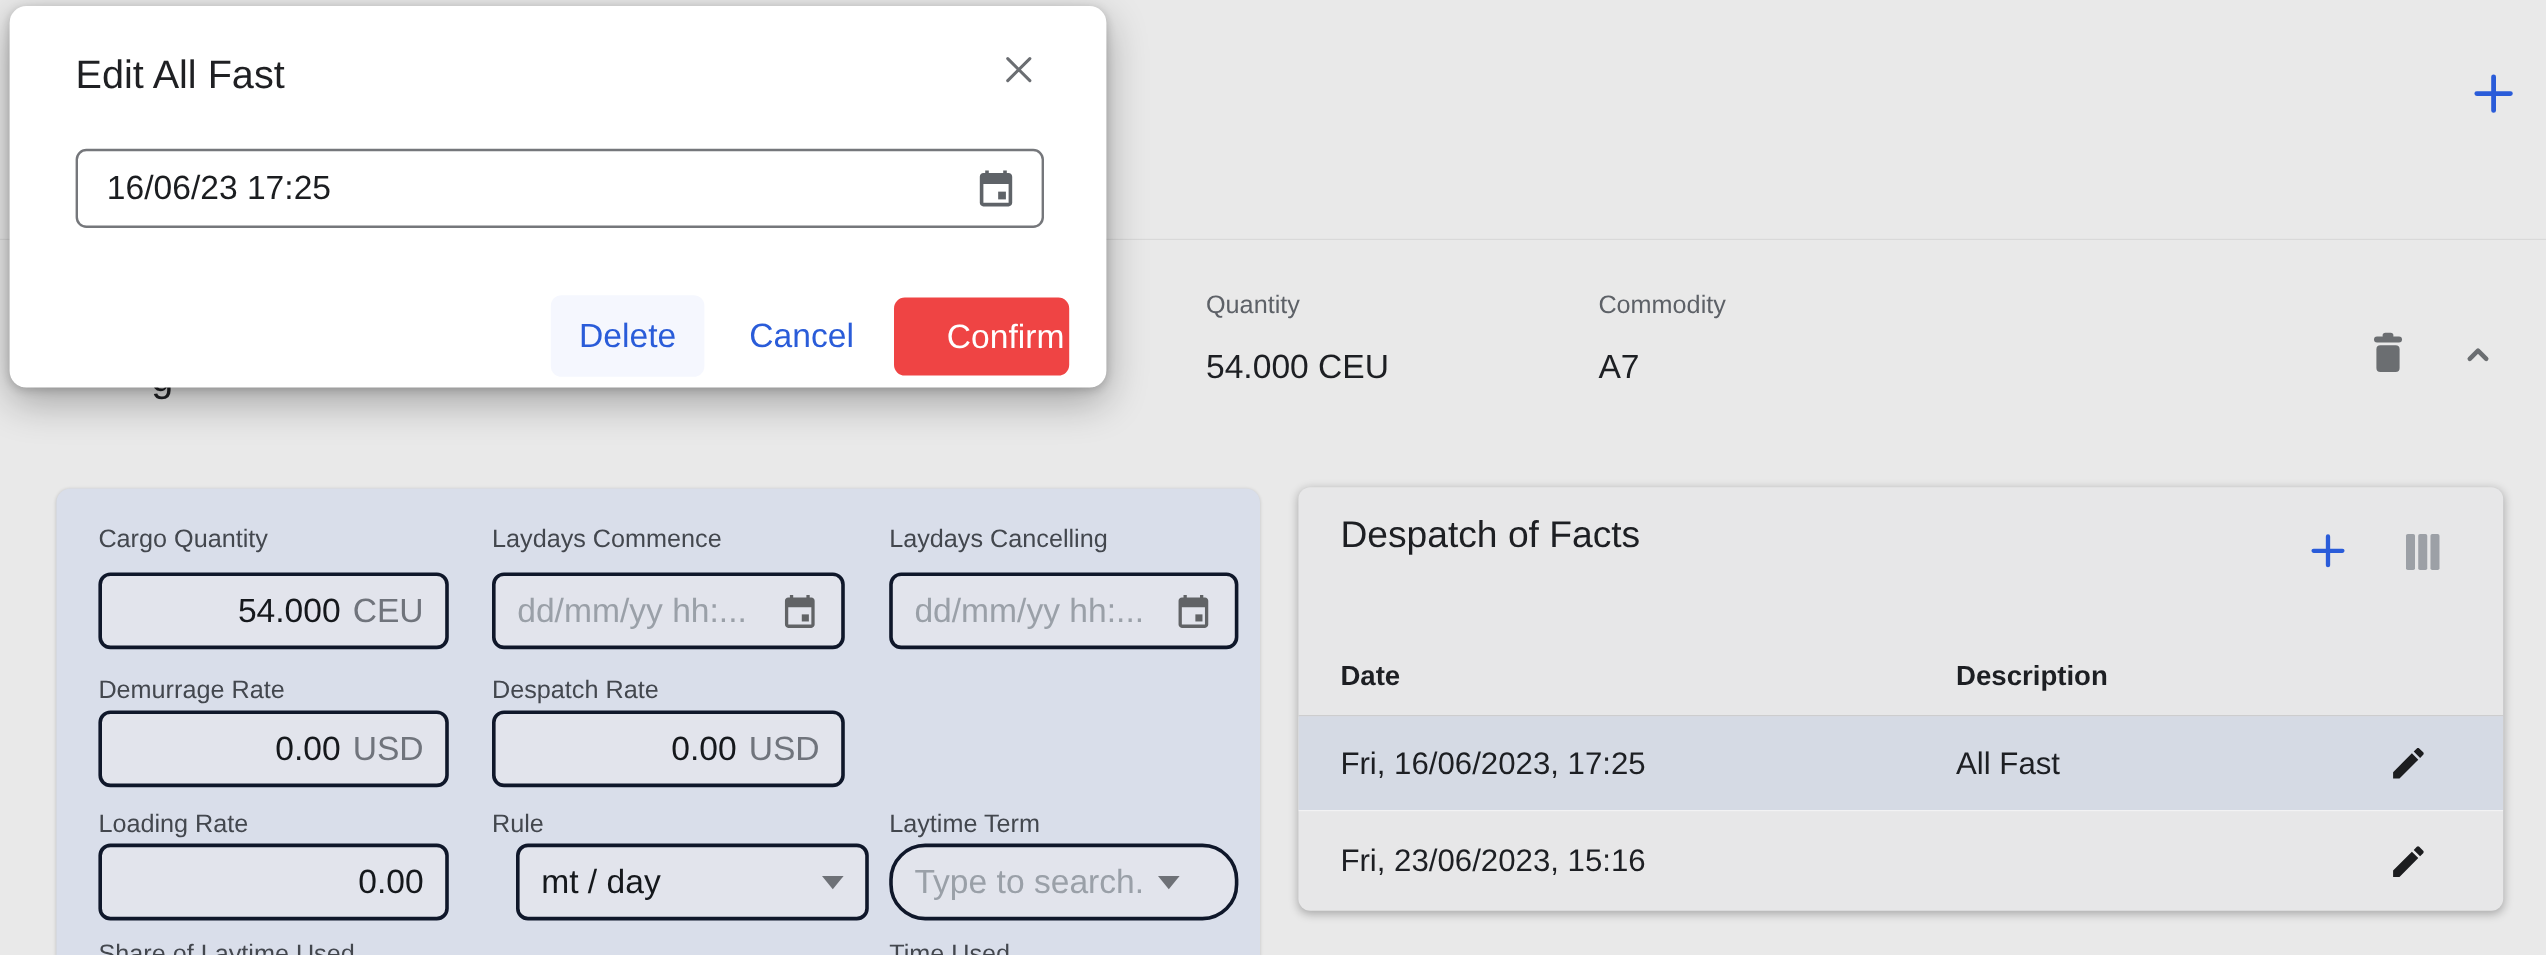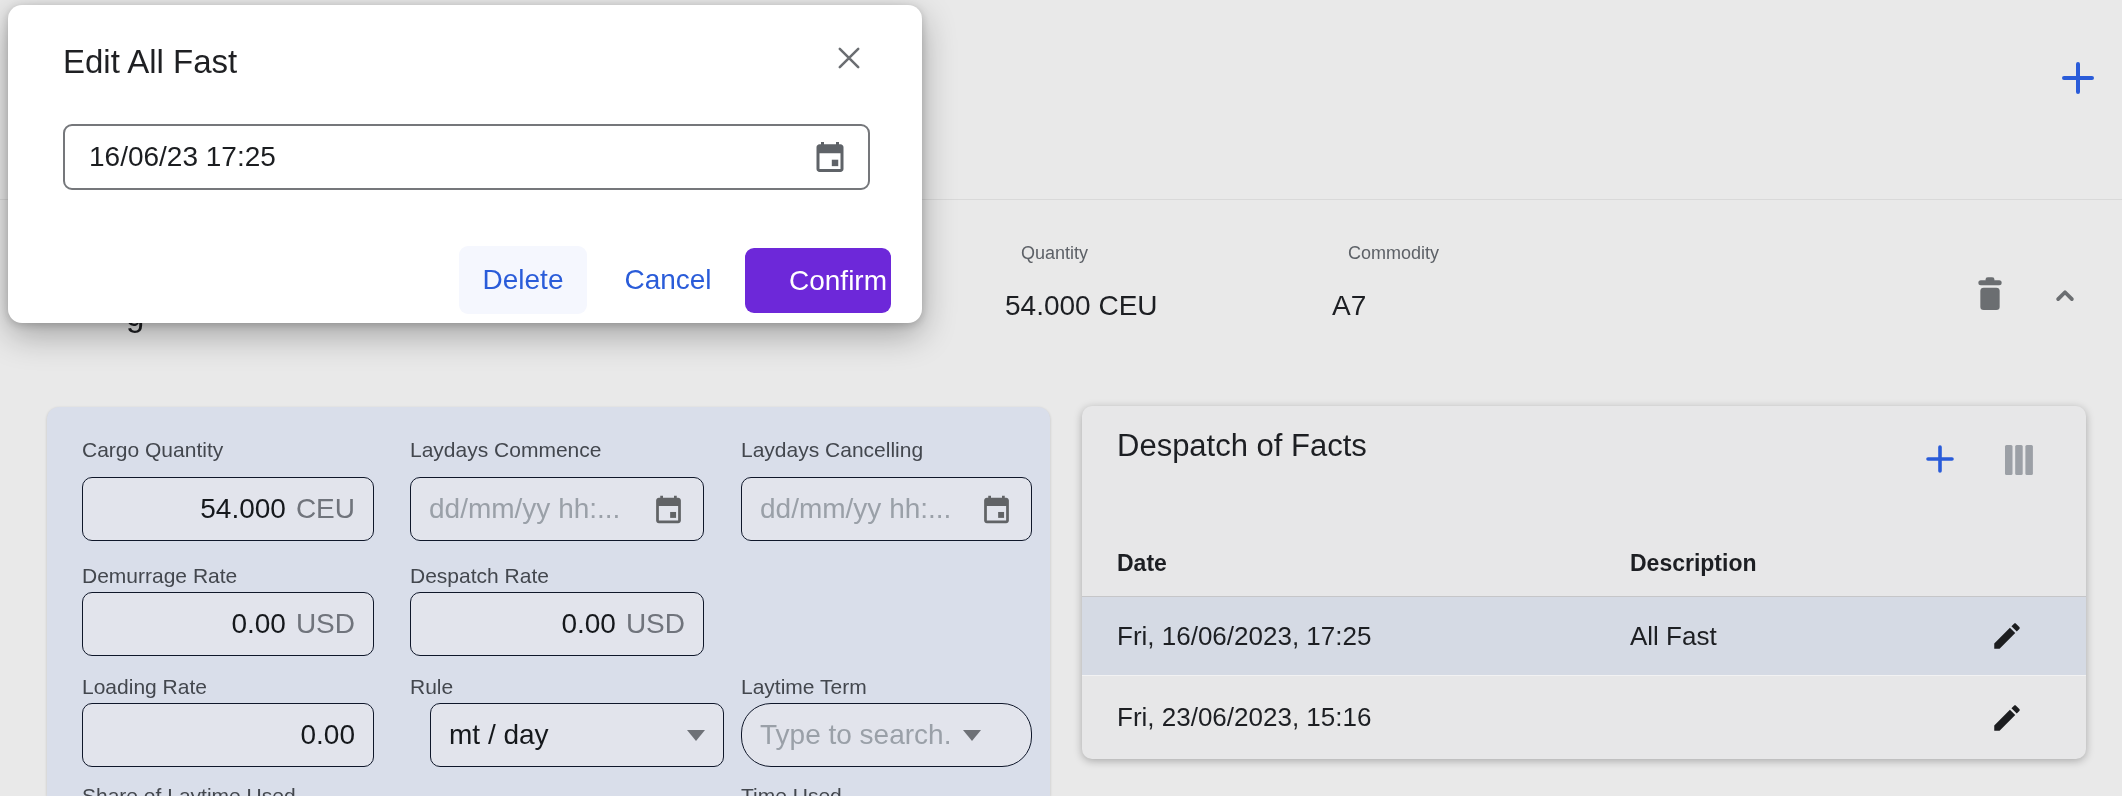--- a/index.html
+++ b/index.html
@@ -6,35 +6,35 @@
   html,body { background:#e8e8e8; }
   .page {
     position:relative; width:2122px; height:796px; overflow:hidden;
     background:#e9e9e9; font-family:"Liberation Sans", sans-serif; color:#1f2023;
   }
   
   .top-divider { position:absolute; left:0; top:199px; width:2122px; height:1px; background:#d9d9d9; }
   .add-voyage-btn { position:absolute; left:2058px; top:58px; width:40px; height:40px; border:none; background:transparent; cursor:pointer; }
 
   
-  .sum-label { position:absolute; font-size:18px; color:#5d6167;margin-left:16px; }
+  .sum-label { position:absolute; font-size:21px; color:#5d6167; }
   .sum-value { position:absolute; font-size:28px; color:#1d1f23; }
   .icon-btn { position:absolute; background:transparent; border:none; cursor:pointer; }
 
   
   .hidden-frag { position:absolute; left:126px; top:296px; font-size:33px; color:#1f2023; z-index:2; }
 
   
   .form-card {
     position:absolute; left:47px; top:407px; width:1003px; height:389px;
     background:#d9deea; border-radius:12px 12px 0 0; box-shadow:0 1px 3px rgba(0,0,0,.18); z-index:1;
   }
   .f-label { position:absolute; font-size:21px; color:#43474e; }
   .f-field {
-    position:absolute; height:64px; background:#e2e4ec; border:1px solid #0f172a;
+    position:absolute; height:64px; background:#e2e4ec; border:3px solid #0f172a;
     border-radius:10px; display:flex; align-items:center; padding:0 18px; font-size:28px;
   }
   .f-field.num { justify-content:flex-end; }
   .f-value { color:#15181c; }
   .f-unit { color:#70747c; margin-left:10px; }
   .f-input {
     width:100%; height:100%; border:none; background:transparent; outline:none;
     font-family:"Liberation Sans", sans-serif; font-size:28px; color:#15181c;
   }
   .f-input::placeholder { color:#9aa0a8; }
@@ -71,21 +71,21 @@
     position:absolute; left:55px; top:119px; width:807px; height:66px;
     border:2px solid #75777b; border-radius:9px; display:flex; align-items:center; padding:0 20px 0 24px; background:#fff;
   }
   .modal-field input {
     flex:1; border:none; outline:none; background:transparent;
     font-family:"Liberation Sans", sans-serif; font-size:28px; color:#1b1d20;
   }
   .btn { position:absolute; border:none; border-radius:9px; font-family:"Liberation Sans", sans-serif; font-size:28px; cursor:pointer; }
   .btn-delete { left:451px; top:241px; width:128px; height:68px; background:#f5f7fe; color:#2a5cd9; }
   .btn-cancel { left:596px; top:241px; width:128px; height:68px; background:transparent; color:#2a5cd9; }
-  .btn-confirm { left:737px; top:243px; width:146px; height:65px; background:#6d28d9; color:#ffffff;padding-left:40px; }
+  .btn-confirm { left:737px; top:243px; width:146px; height:65px; background:#ef4444; color:#ffffff;padding-left:40px; }
 
   svg { display:block; }
 </style>
 </head>
 <body>
 
 <div class="page">
 
   <div class="top-divider"></div>
   <button class="add-voyage-btn">

